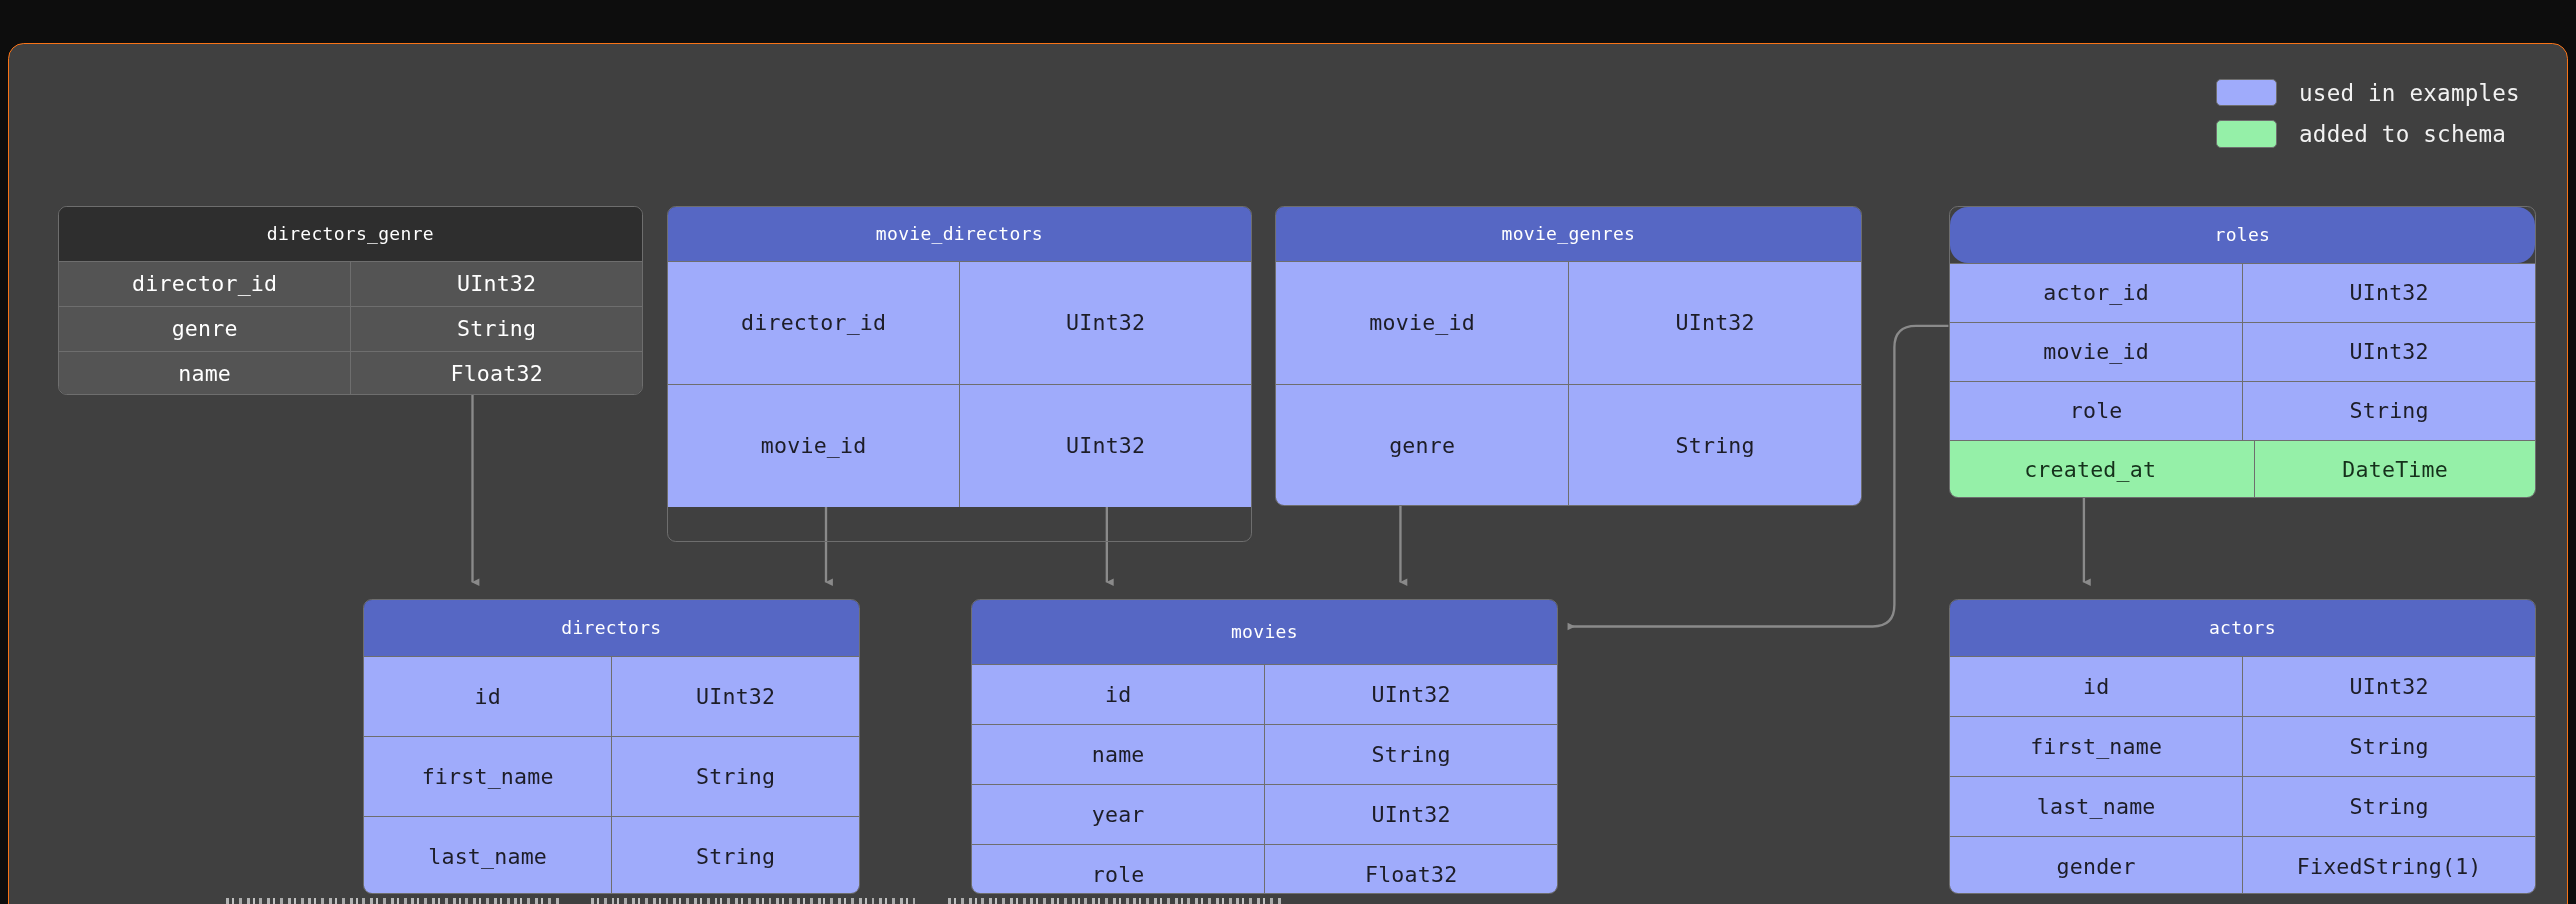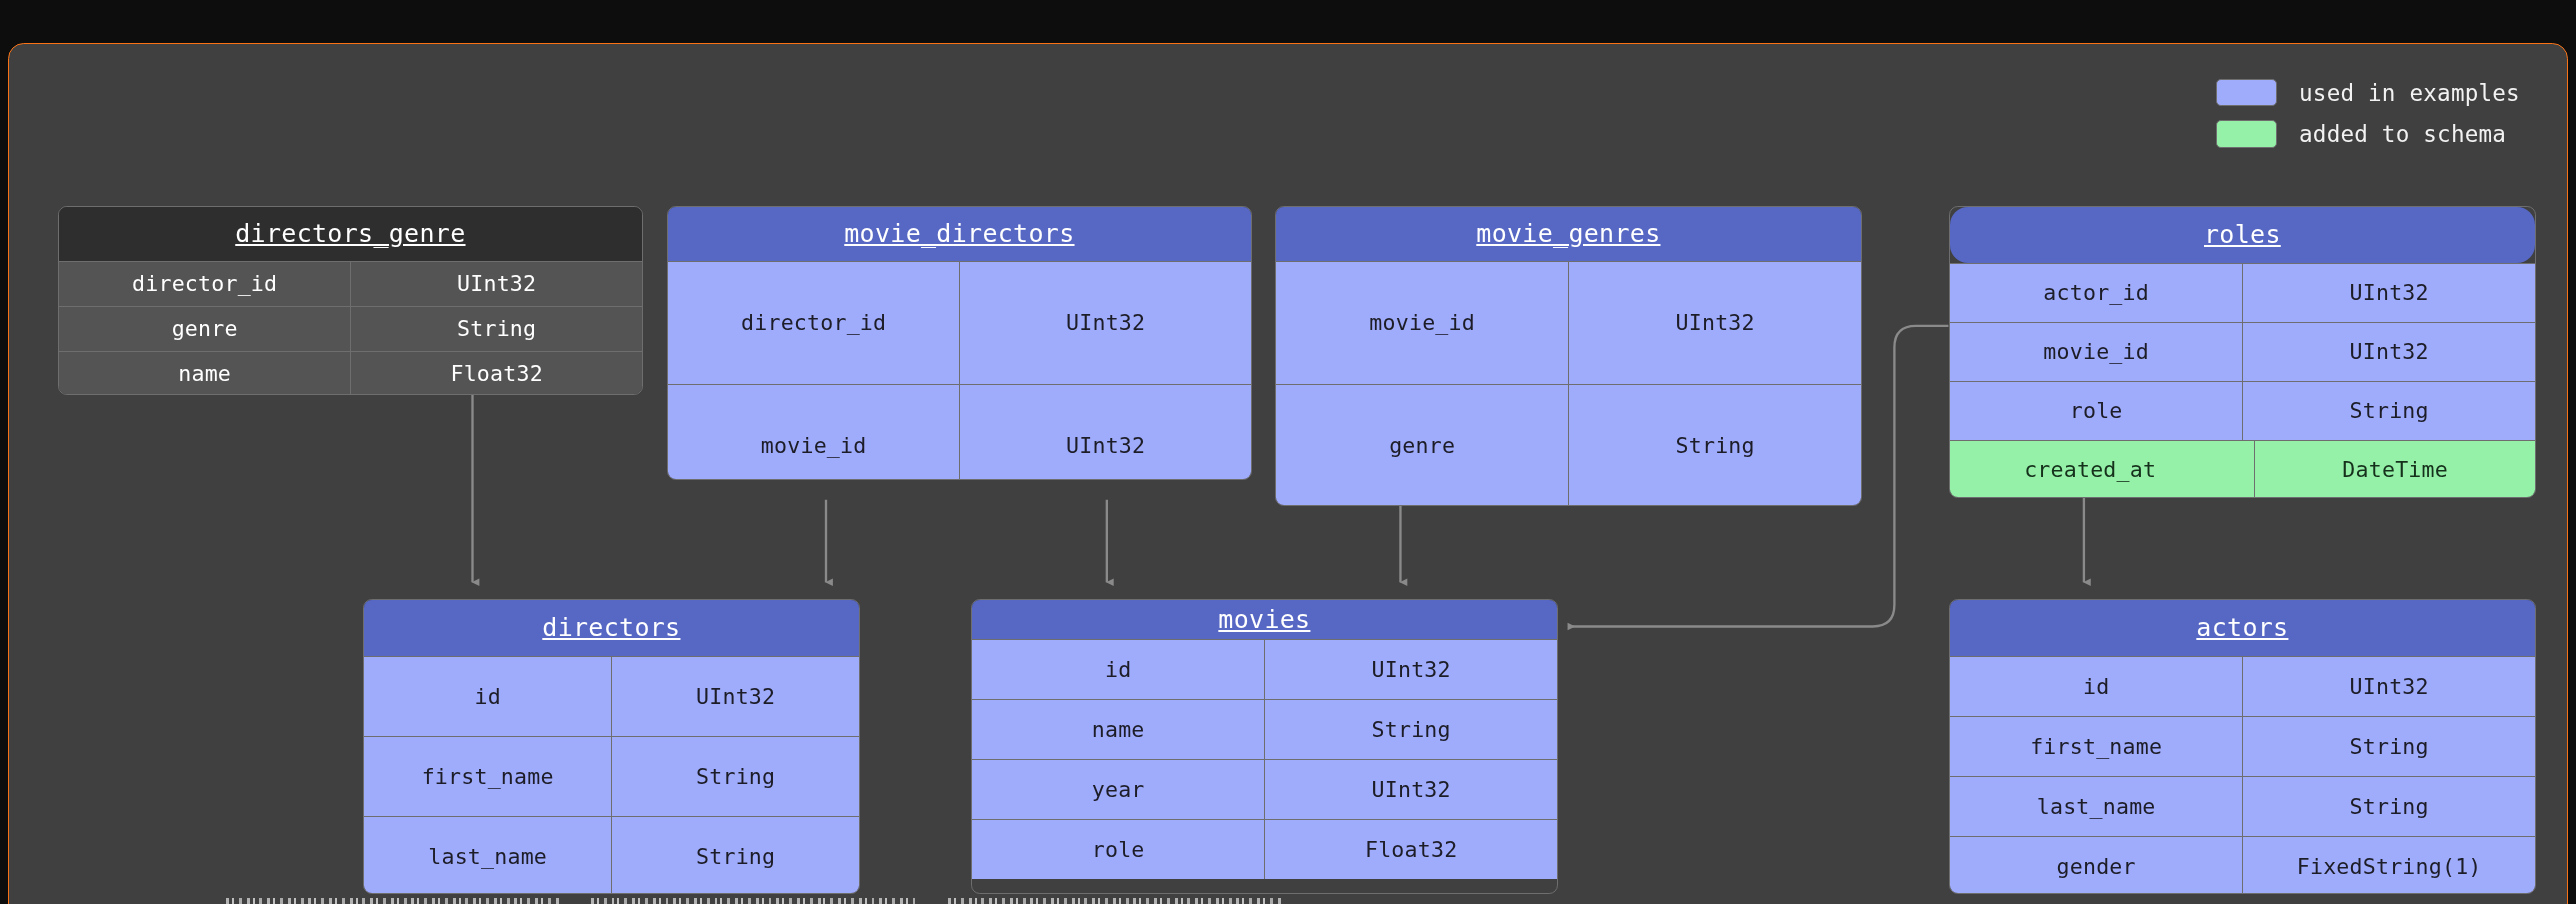--- a/index.html
+++ b/index.html
@@ -63,24 +63,23 @@
     border-radius: 8.8px;
     overflow: hidden;
     box-sizing: border-box;
     border: 1px solid #6e6e6e;
   }
   .table-title {
     display: flex;
     align-items: center;
     justify-content: center;
     color: #ffffff;
-    font-size: 25px;
+    font-size: 18px;
     letter-spacing: 0.3px;
     box-sizing: border-box;
-    text-decoration: underline;
   }
   .row {
     display: flex;
     box-sizing: border-box;
     border-top: 1px solid #6e6e6e;
   }
   .cell {
     flex: 1 1 50%;
     display: flex;
     align-items: center;
@@ -187,21 +186,21 @@
         </div>
         <div class="row" style="height: 45px;">
           <div class="cell left">genre</div>
           <div class="cell right">String</div>
         </div>
         <div class="row" style="height: 45px;">
           <div class="cell left">name</div>
           <div class="cell right">Float32</div>
         </div>
       </div>
-      <div class="table theme-blue" style="left: 658px; top: 162px; width: 585px; height: 274px;">
+      <div class="table theme-blue" style="left: 658px; top: 162px; width: 585px; height: 336px;">
         <div class="table-title" style="height: 54px;">movie_directors</div>
         <div class="row" style="height: 123px;">
           <div class="cell left">director_id</div>
           <div class="cell right">UInt32</div>
         </div>
         <div class="row" style="height: 123px;">
           <div class="cell left">movie_id</div>
           <div class="cell right">UInt32</div>
         </div>
       </div>
@@ -244,21 +243,21 @@
         <div class="row" style="height: 80px;">
           <div class="cell left">first_name</div>
           <div class="cell right">String</div>
         </div>
         <div class="row" style="height: 80px;">
           <div class="cell left">last_name</div>
           <div class="cell right">String</div>
         </div>
       </div>
       <div class="table theme-blue" style="left: 962px; top: 555px; width: 587px; height: 295px;">
-        <div class="table-title" style="height: 39px;">movies</div>
+        <div class="table-title" style="height: 64px;">movies</div>
         <div class="row" style="height: 60px;">
           <div class="cell left">id</div>
           <div class="cell right">UInt32</div>
         </div>
         <div class="row" style="height: 60px;">
           <div class="cell left">name</div>
           <div class="cell right">String</div>
         </div>
         <div class="row" style="height: 60px;">
           <div class="cell left">year</div>

